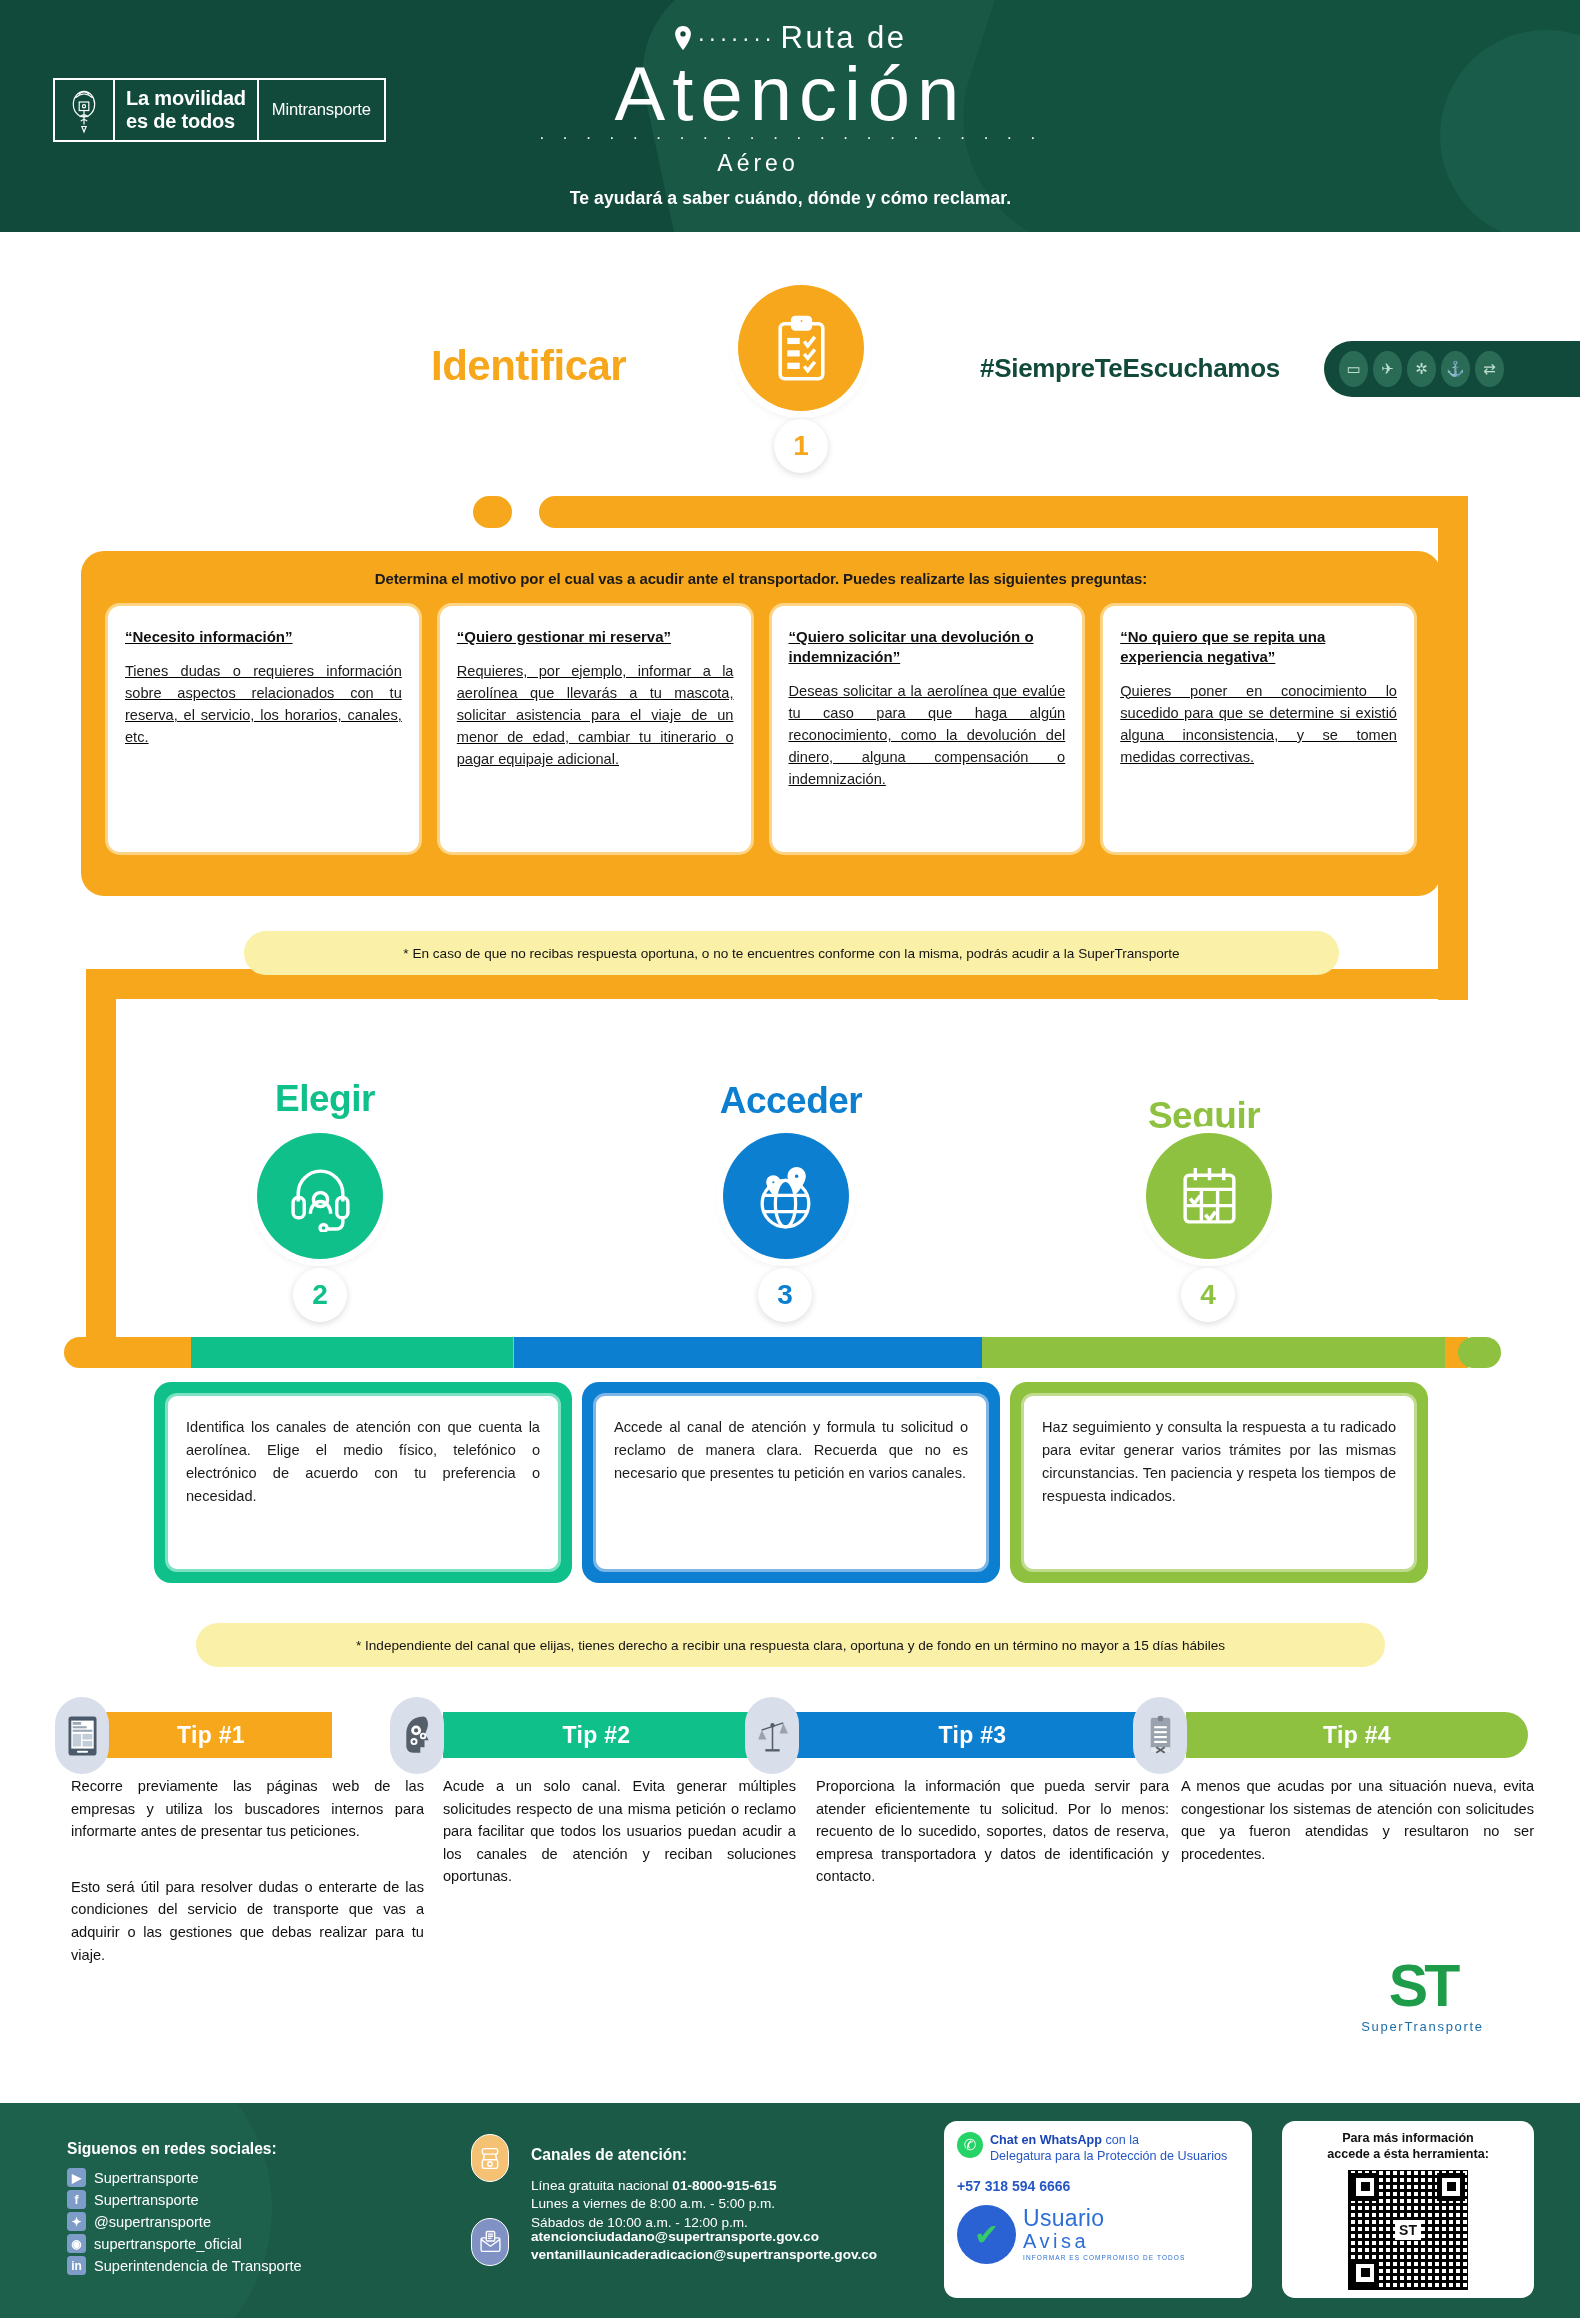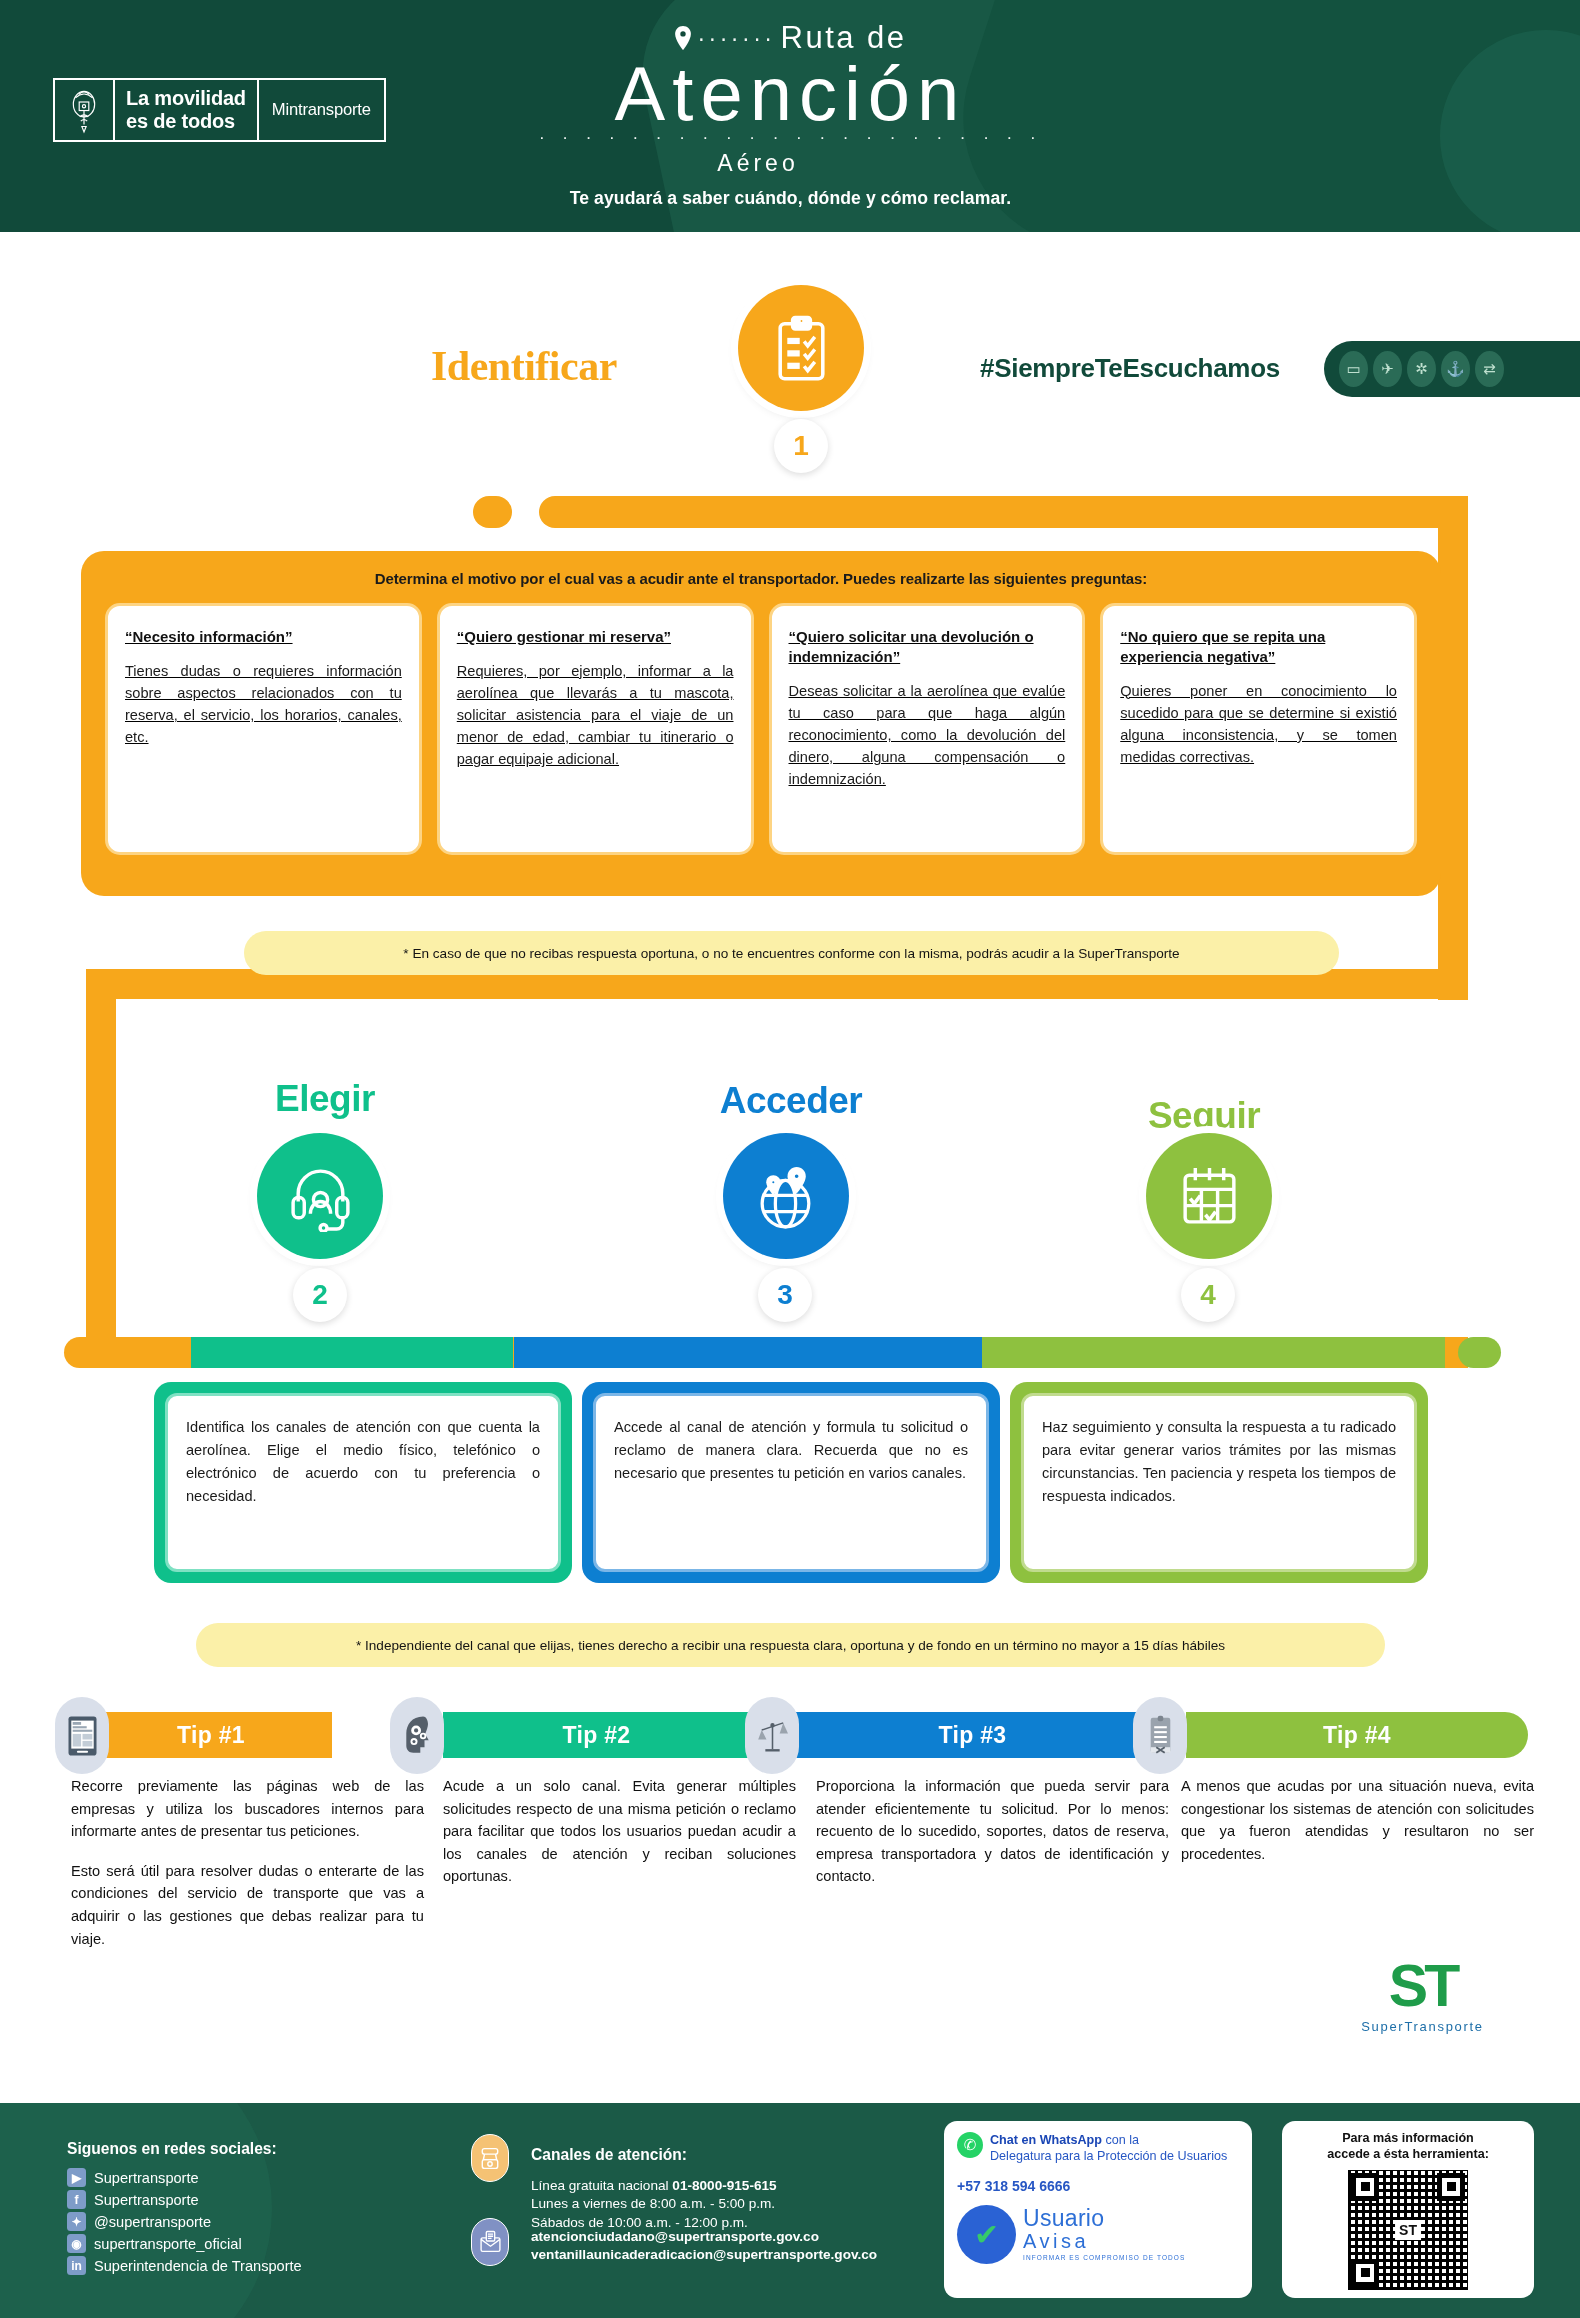--- a/index.html
+++ b/index.html
@@ -112,21 +112,20 @@
     font-size: 17.6px;
     font-weight: bold;
     letter-spacing: 0.1px;
   }
 
   
   .step1-word {
     position: absolute; left: 431px; top: 342px;
     font-size: 42px; font-weight: bold; color: #f7a71b;
     letter-spacing: -0.5px;
-    font-family: Liberation Serif, serif;
   }
   .hashtag {
     position: absolute; left: 980px; top: 353px;
     font-size: 26px; font-weight: bold; color: #114a3a;
     letter-spacing: -0.3px;
   }
   .modes-pill {
     position: absolute; left: 1324px; top: 341px;
     width: 282px; height: 56px;
     background: #114a3a;
@@ -328,21 +327,21 @@
   #tipico-2 { left: 390px; }
   #tipico-3 { left: 745px; }
   #tipico-4 { left: 1133px; }
 
   .tip-text {
     position: absolute; top: 1775px;
     width: 353px;
     font-size: 14.6px; line-height: 1.55; color: #111;
     text-align: justify;
   }
-  .tip-text p + p { margin-top: 17px; }
+  .tip-text p + p { margin-top: 33px; }
   #tiptext-1 { left: 71px; }
   #tiptext-2 { left: 443px; }
   #tiptext-3 { left: 816px; }
   #tiptext-4 { left: 1181px; }
 
   
   .st-logo {
     position: absolute; left: 1337px; top: 1957px;
     width: 171px; text-align: center;
   }

